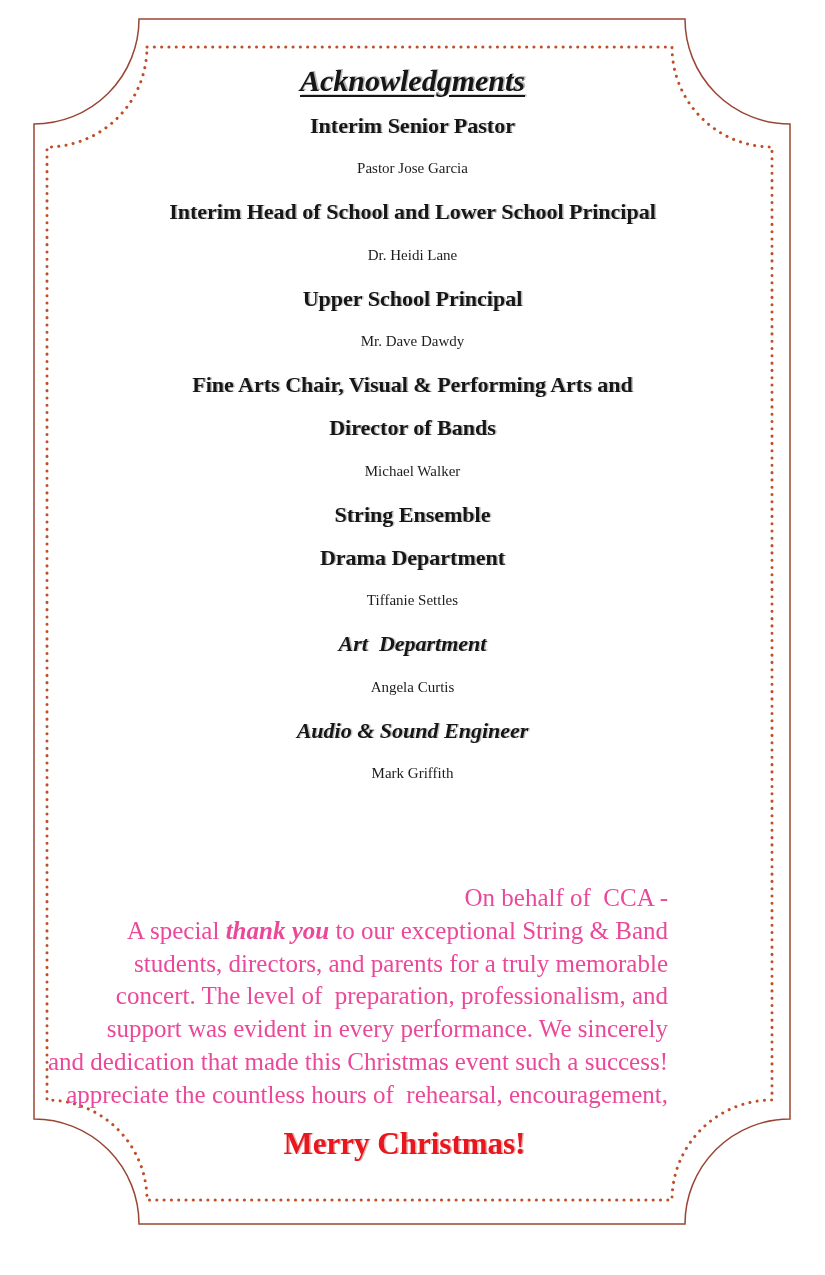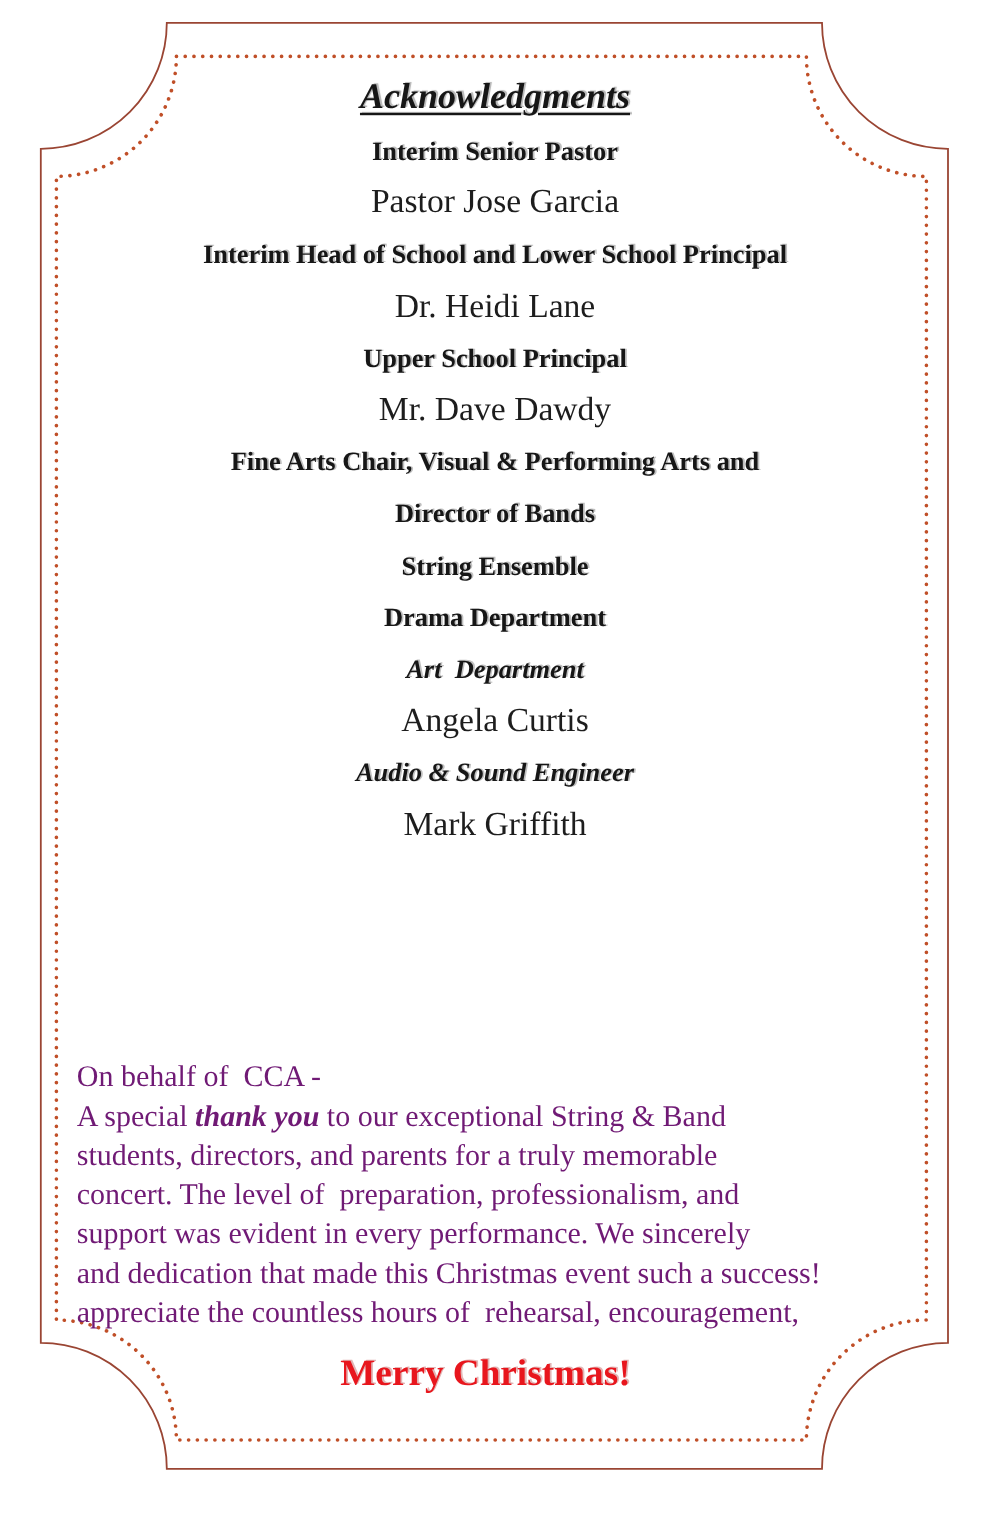--- a/index.html
+++ b/index.html
@@ -43,34 +43,34 @@
     font-size: 22px;
     line-height: 43.2px;
     font-weight: bold;
     white-space: pre-wrap;
     text-shadow: 1.5px -0.5px 0.5px rgba(130,130,130,0.5);
   }
   .role.italic {
     font-style: italic;
   }
   .name {
-    font-size: 28px;
+    font-size: 15px;
     line-height: 43.2px;
     font-weight: normal;
     color: #1d1d1d;
     white-space: pre-wrap;
   }
   .closing-paragraph {
     position: absolute;
-    left: 64px;
+    left: 48px;
     top: 882px;
-    text-align: left;
+    text-align: right;
     font-size: 25px;
     line-height: 32.8px;
-    color: #701a75;
+    color: #ec4899;
   }
   .closing-paragraph .pline {
     white-space: pre;
   }
   .emph {
     font-weight: bold;
     font-style: italic;
   }
   .merry {
     position: absolute;
@@ -101,24 +101,26 @@
   <div class="name">Pastor Jose Garcia</div>
 
   <div class="role">Interim Head of School and Lower School Principal</div>
   <div class="name">Dr. Heidi Lane</div>
 
   <div class="role">Upper School Principal</div>
   <div class="name">Mr. Dave Dawdy</div>
 
   <div class="role">Fine Arts Chair, Visual &amp; Performing Arts and
 Director of Bands</div>
+  <div class="name">Michael Walker</div>
 
   <div class="role">String Ensemble</div>
 
   <div class="role">Drama Department</div>
+  <div class="name">Tiffanie Settles</div>
 
   <div class="role italic">Art  Department</div>
   <div class="name">Angela Curtis</div>
 
   <div class="role italic">Audio &amp; Sound Engineer</div>
   <div class="name">Mark Griffith</div>
 </div>
 
 <div class="closing-paragraph">
   <div class="pline">On behalf of  CCA -</div>

